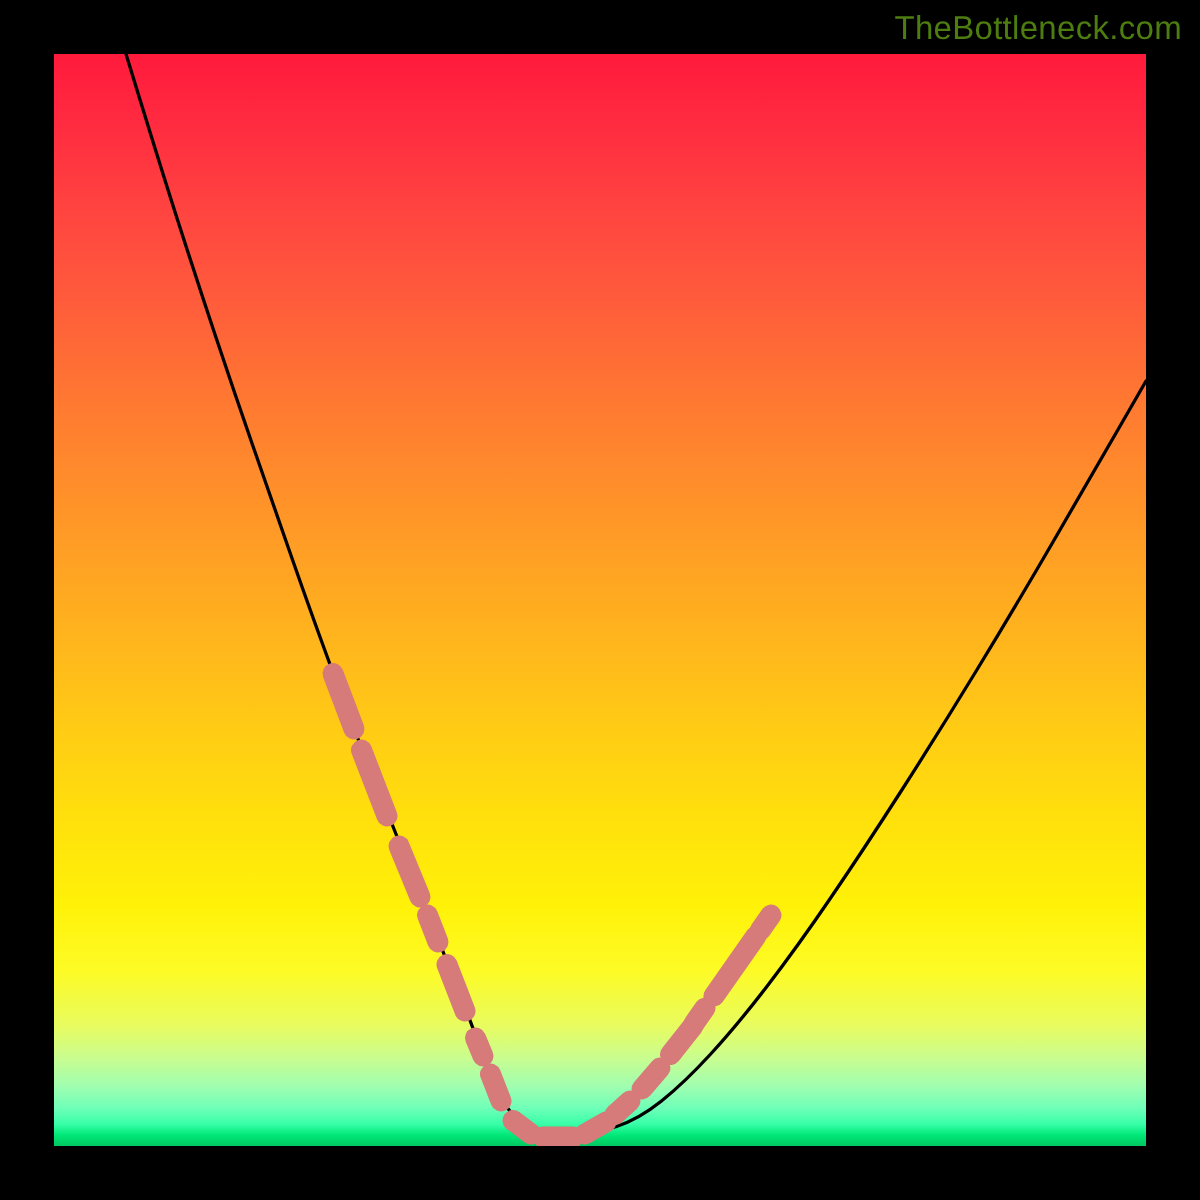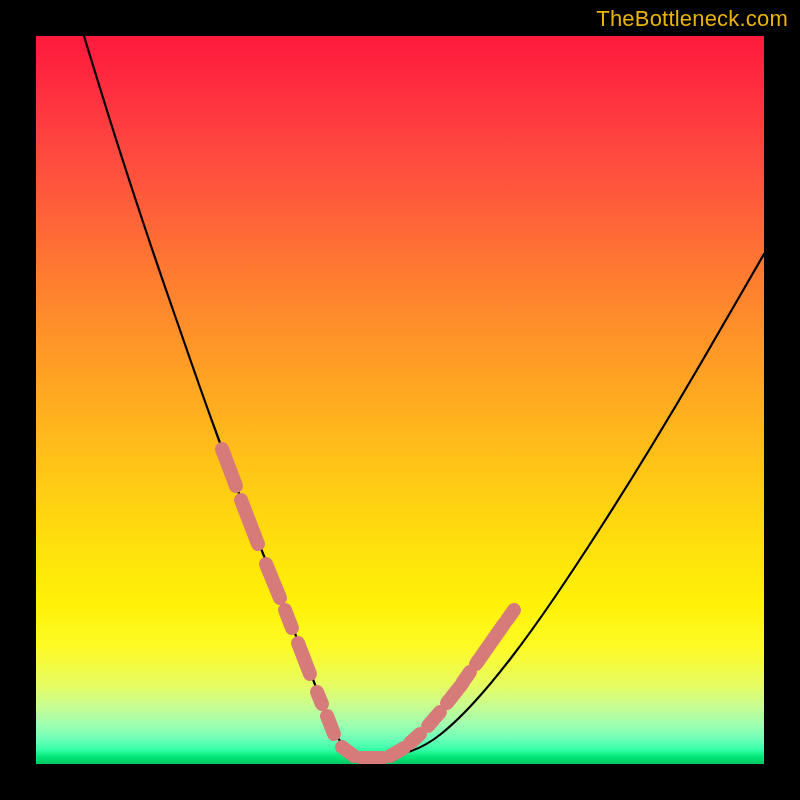--- a/index.html
+++ b/index.html
@@ -46,21 +46,21 @@
       #38ffa8 98%,
       #00e878 99%,
       #00c860 100%
     );
     overflow: hidden;
   }
   .watermark {
     position: absolute;
     top: 6px;
     right: 12px;
-    color: #eab308;
+    color: #4d7c0f;
     font-size: 22px;
     font-weight: 400;
     letter-spacing: 0.2px;
     z-index: 10;
   }
   svg.curve {
     position: absolute;
     left: 0;
     top: 0;
     width: 728px;

